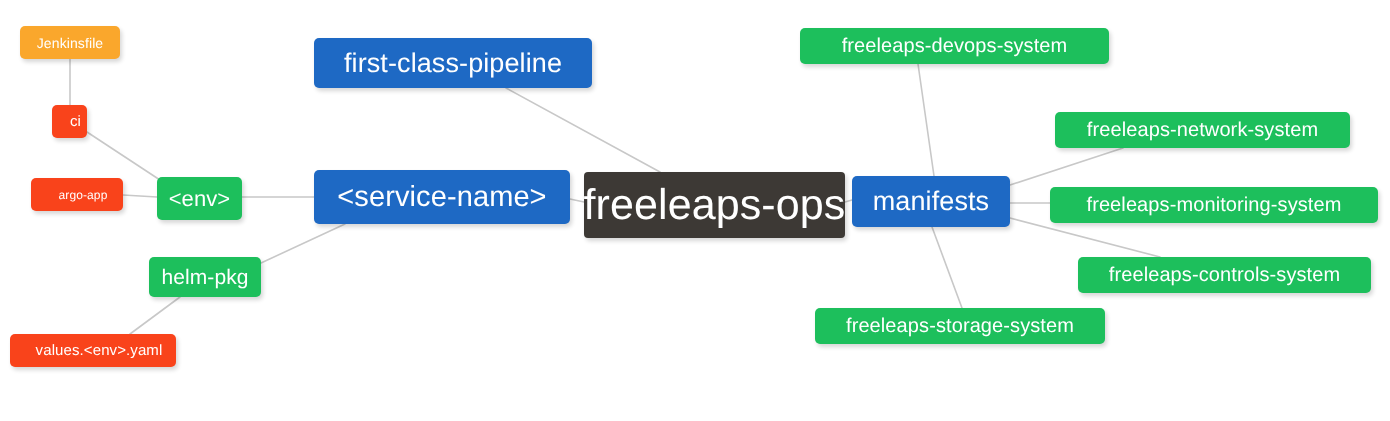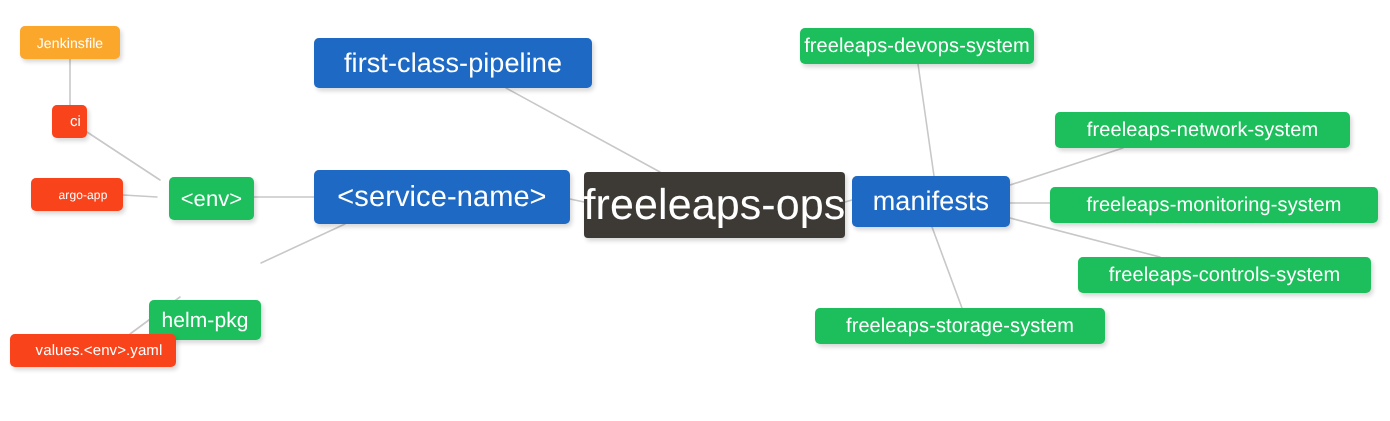--- a/index.html
+++ b/index.html
@@ -67,26 +67,26 @@
       <line x1="934" y1="176" x2="918" y2="64" stroke="#c8c8c8" stroke-width="1.6" stroke-linecap="round"></line>
       <line x1="1010" y1="185" x2="1123" y2="148" stroke="#c8c8c8" stroke-width="1.6" stroke-linecap="round"></line>
       <line x1="1010" y1="203" x2="1050" y2="203" stroke="#c8c8c8" stroke-width="1.6" stroke-linecap="round"></line>
       <line x1="1010" y1="218" x2="1160" y2="257" stroke="#c8c8c8" stroke-width="1.6" stroke-linecap="round"></line>
       <line x1="932" y1="227" x2="962" y2="308" stroke="#c8c8c8" stroke-width="1.6" stroke-linecap="round"></line>
     </svg>
   <div id="nodes">
       <div class="node n-orange" style="left: 20px; top: 26px; width: 100px; height: 33px; font-size: 14px;">Jenkinsfile</div>
       <div class="node n-red" style="left: 52px; top: 105px; width: 35px; height: 33px; font-size: 15px;">ci</div>
       <div class="node n-red" style="left: 31px; top: 178px; width: 92px; height: 33px; font-size: 12px;">argo-app</div>
-      <div class="node n-green" style="left: 157px; top: 177px; width: 85px; height: 43px; font-size: 22px; margin-left: 12px;">&lt;env&gt;</div>
-      <div class="node n-green" style="left: 149px; top: 257px; width: 112px; height: 40px; font-size: 21px; margin-top: 43px;">helm-pkg</div>
+      <div class="node n-green" style="left: 157px; top: 177px; width: 85px; height: 43px; font-size: 22px;">&lt;env&gt;</div>
+      <div class="node n-green" style="left: 149px; top: 257px; width: 112px; height: 40px; font-size: 21px;">helm-pkg</div>
       <div class="node n-red" style="left: 10px; top: 334px; width: 166px; height: 33px; font-size: 15px;">values.&lt;env&gt;.yaml</div>
       <div class="node n-blue" style="left: 314px; top: 170px; width: 256px; height: 54px; font-size: 29px;">&lt;service-name&gt;</div>
       <div class="node n-blue" style="left: 314px; top: 38px; width: 278px; height: 50px; font-size: 27px;">first-class-pipeline</div>
       <div class="node n-root" style="left: 584px; top: 172px; width: 261px; height: 66px; font-size: 43px;">freeleaps-ops</div>
       <div class="node n-blue" style="left: 852px; top: 176px; width: 158px; height: 51px; font-size: 27px;">manifests</div>
-      <div class="node n-green" style="left: 800px; top: 28px; width: 234px; height: 36px; font-size: 20px;">freeleaps-devops-system</div>
+      <div class="node n-green" style="left: 800px; top: 28px; width: 309px; height: 36px; font-size: 20px;">freeleaps-devops-system</div>
       <div class="node n-green" style="left: 1055px; top: 112px; width: 295px; height: 36px; font-size: 20px;">freeleaps-network-system</div>
       <div class="node n-green" style="left: 1050px; top: 187px; width: 328px; height: 36px; font-size: 20px;">freeleaps-monitoring-system</div>
       <div class="node n-green" style="left: 1062px; top: 257px; width: 293px; height: 36px; font-size: 20px; margin-left: 16px;">freeleaps-controls-system</div>
       <div class="node n-green" style="left: 815px; top: 308px; width: 290px; height: 36px; font-size: 20px;">freeleaps-storage-system</div>
     </div>
 </div>
 
 </body></html>

